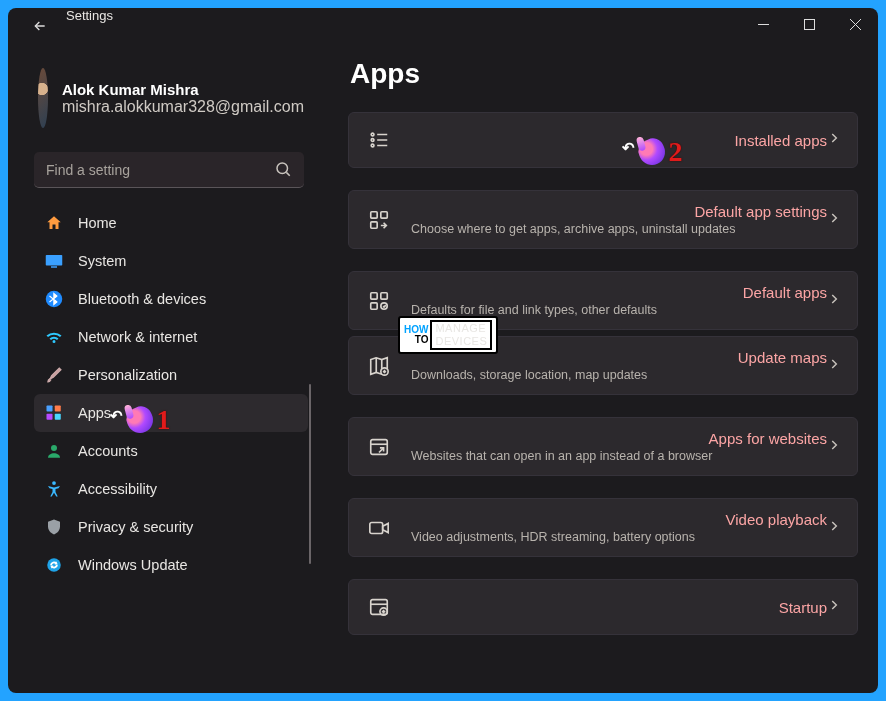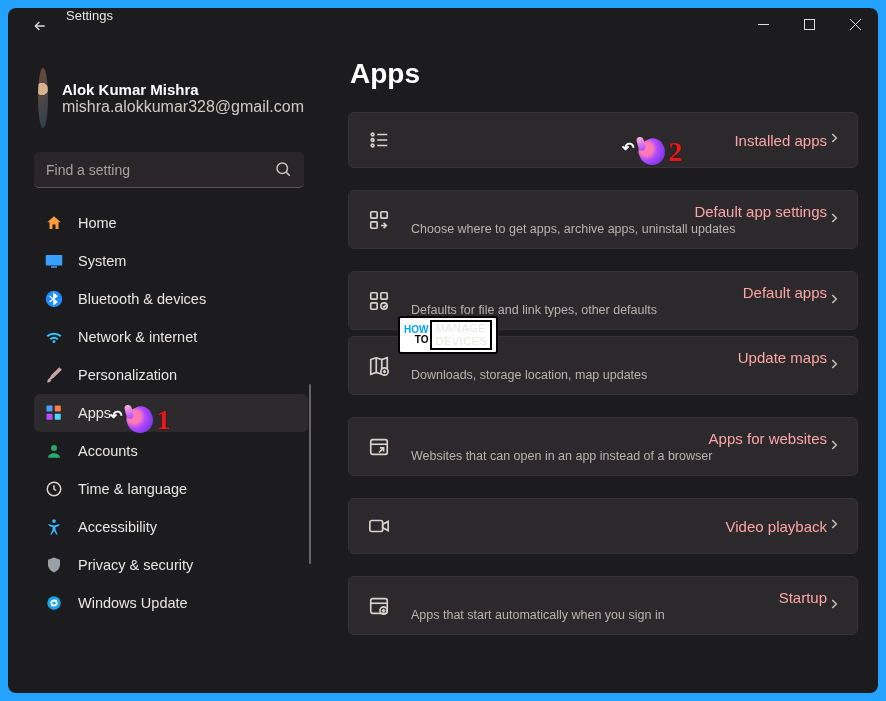--- a/index.html
+++ b/index.html
@@ -207,29 +207,20 @@
         <li class="nav-item">
           <span class="nav-icon ic-acct">
             <svg width="18" height="18" viewBox="0 0 24 24" fill="currentColor">
                 <circle cx="12" cy="8" r="4"></circle>
                 <path d="M4 21c0-4 4-6 8-6s8 2 8 6z"></path>
               </svg>
           </span>
           <span>Accounts</span>
         </li>
 
-        <li class="nav-item">
-          <span class="nav-icon ic-time">
-            <svg width="18" height="18" viewBox="0 0 24 24" fill="none" stroke="currentColor" stroke-width="2">
-                <circle cx="12" cy="12" r="9"></circle>
-                <path d="M12 7v5l3 2"></path>
-              </svg>
-          </span>
-          <span>Time &amp; language</span>
-        </li>
 
 
         <li class="nav-item">
           <span class="nav-icon ic-acc">
             <svg width="18" height="18" viewBox="0 0 24 24" fill="currentColor">
                 <circle cx="12" cy="4" r="2.5"></circle>
                 <path d="M4 8l8 2 8-2-2 3-4 1v4l3 6h-2l-3-5-3 5H7l3-6v-4L6 11z"></path>
               </svg>
           </span>
           <span>Accessibility</span>
@@ -374,20 +365,21 @@
 
         <div class="tile">
           <span class="tile-icon">
             <svg width="22" height="22" viewBox="0 0 24 24" fill="none" stroke="currentColor" stroke-width="1.8">
                 <rect x="2" y="6" width="14" height="12" rx="2"></rect>
                 <path d="M16 10l6-3v10l-6-3z"></path>
               </svg>
           </span>
           <div class="tile-body">
             <span class="tile-title">Video playback</span>
+            <span class="tile-sub">Video adjustments, HDR streaming, battery options</span>
           </div>
           <span class="chev">
             <svg width="14" height="14" viewBox="0 0 24 24" fill="none" stroke="currentColor" stroke-width="2.5">
                 <polyline points="9 5 16 12 9 19"></polyline>
               </svg>
           </span>
         </div>
 
         <div class="gap"></div>
 
@@ -395,21 +387,20 @@
           <span class="tile-icon">
             <svg width="22" height="22" viewBox="0 0 24 24" fill="none" stroke="currentColor" stroke-width="1.8">
                 <rect x="3" y="4" width="18" height="16" rx="2"></rect>
                 <line x1="3" y1="9" x2="21" y2="9"></line>
                 <circle cx="17" cy="17" r="4"></circle>
                 <path d="M17 15v4M15 17h4"></path>
               </svg>
           </span>
           <div class="tile-body">
             <span class="tile-title">Startup</span>
-            <span class="tile-sub">Apps that start automatically when you sign in</span>
           </div>
           <span class="chev">
             <svg width="14" height="14" viewBox="0 0 24 24" fill="none" stroke="currentColor" stroke-width="2.5">
                 <polyline points="9 5 16 12 9 19"></polyline>
               </svg>
           </span>
         </div>
 
       </div>
     </div>

